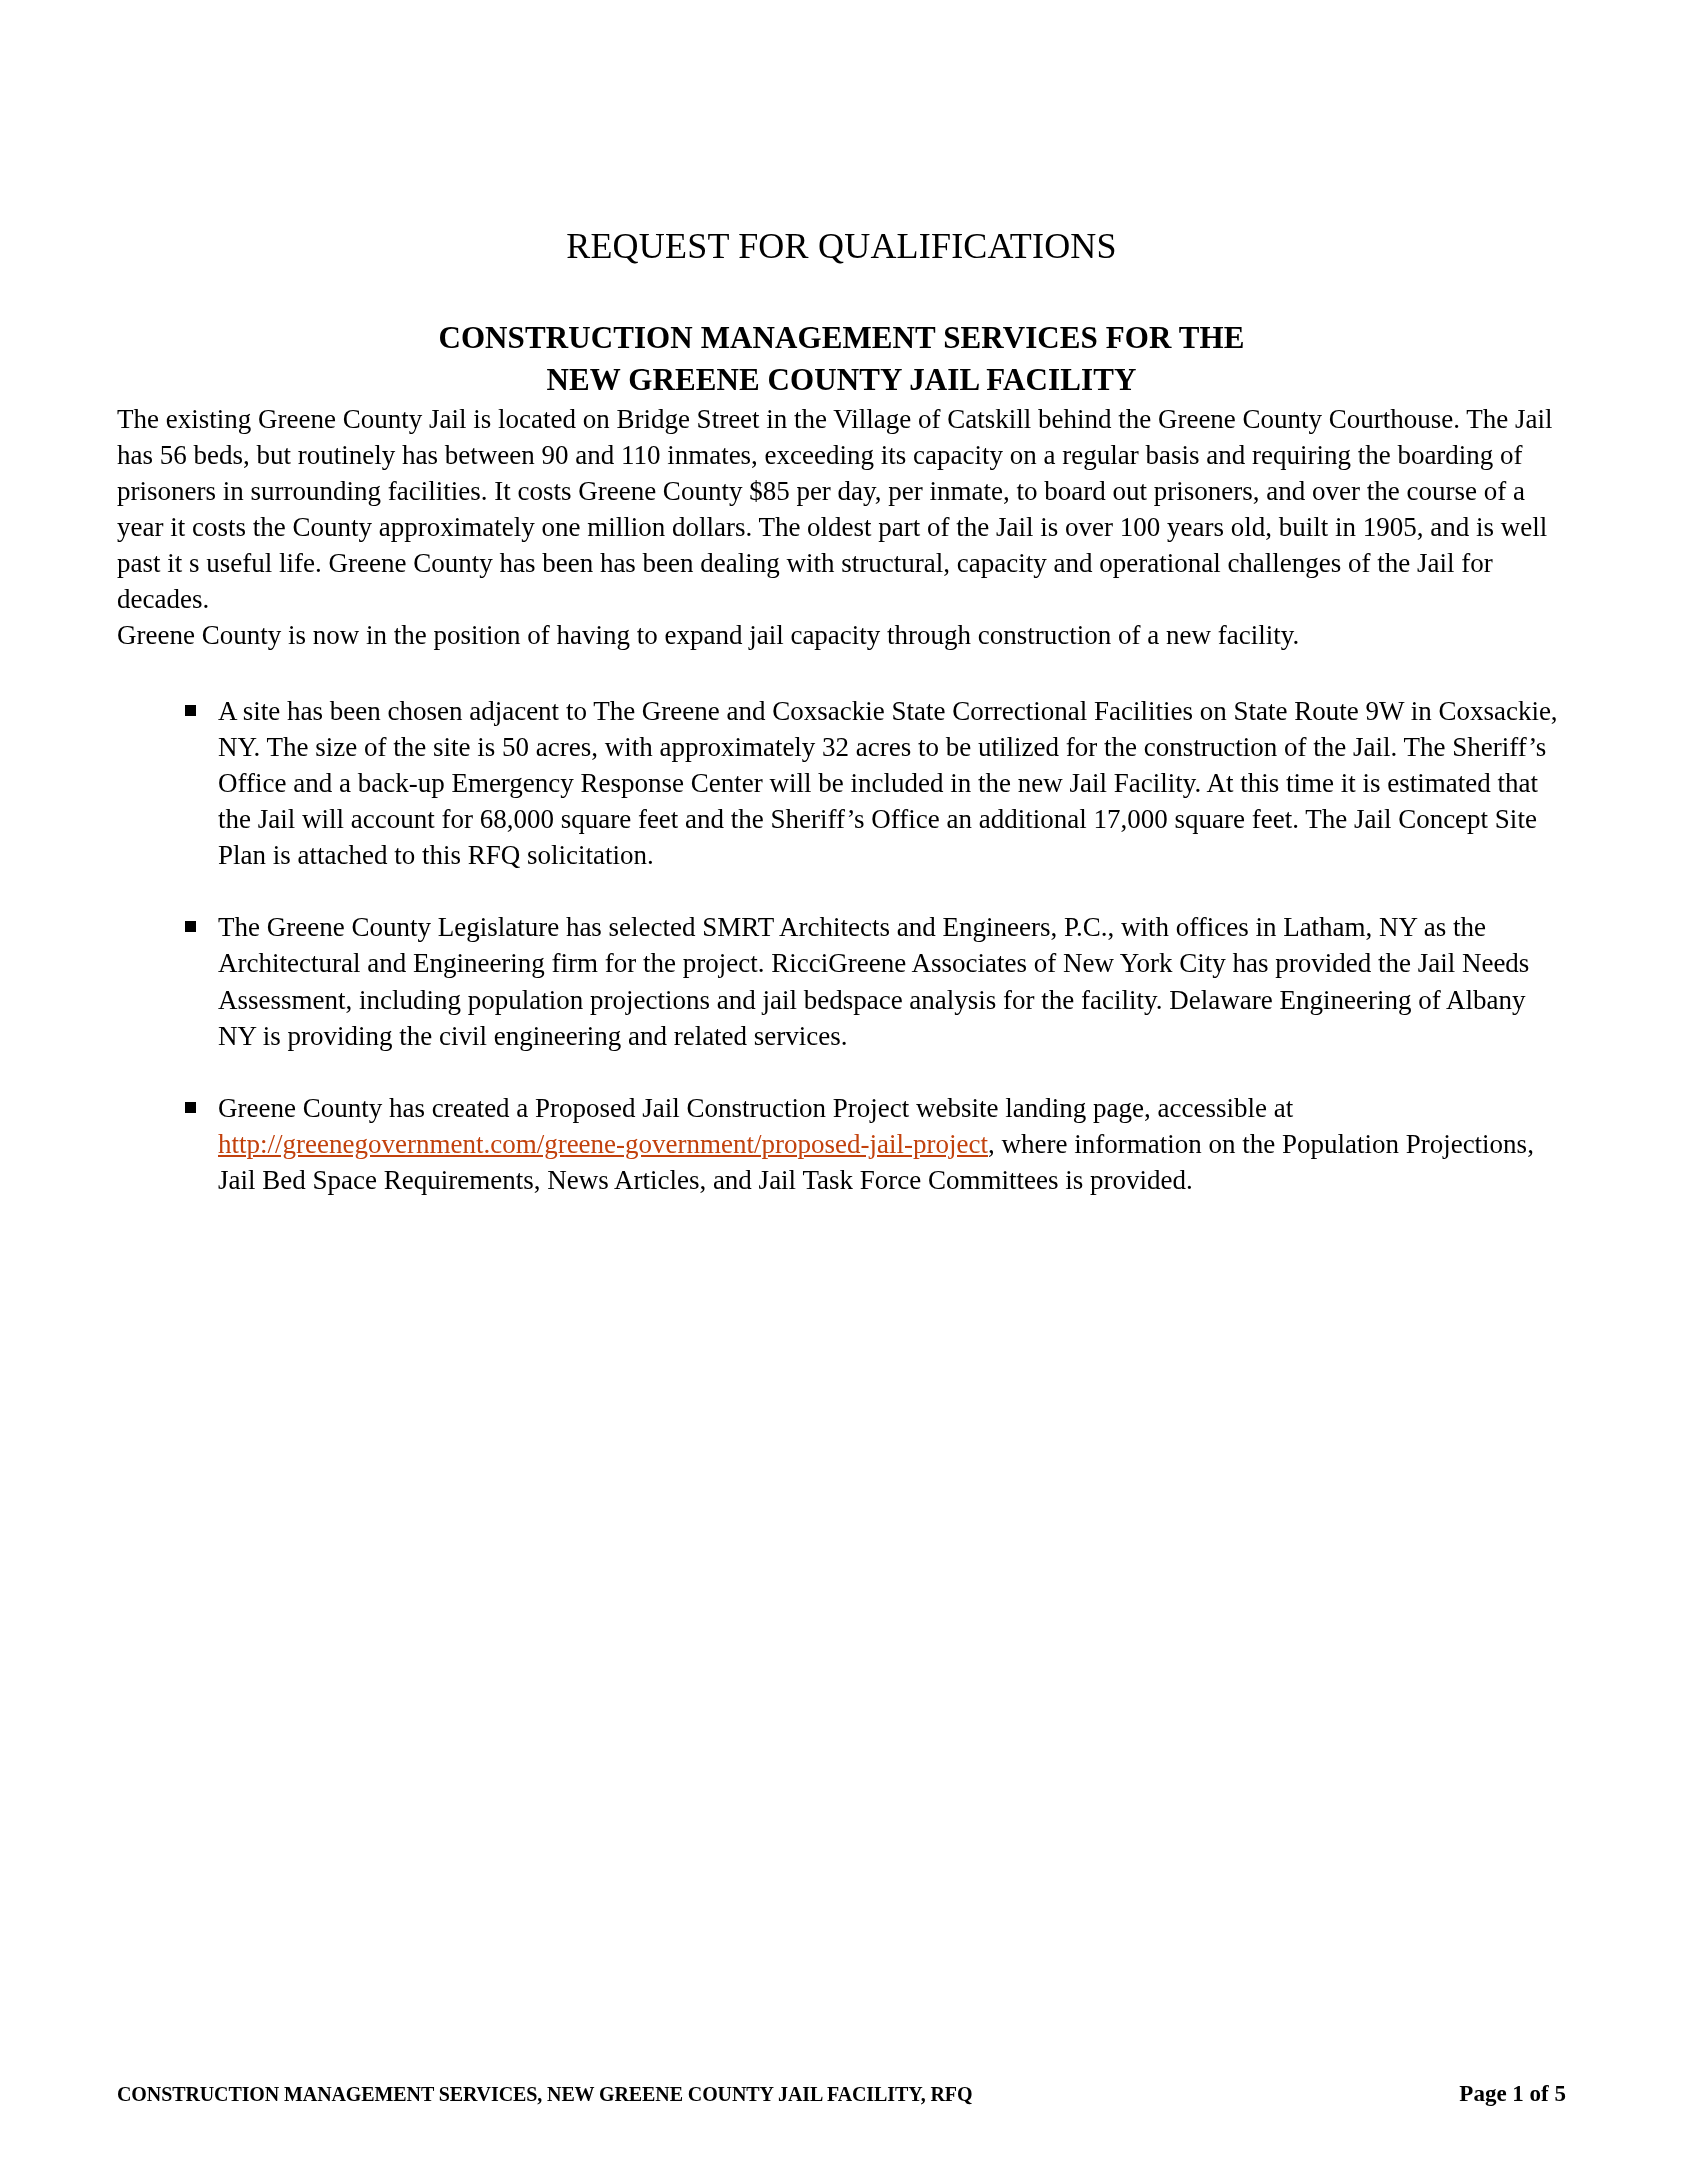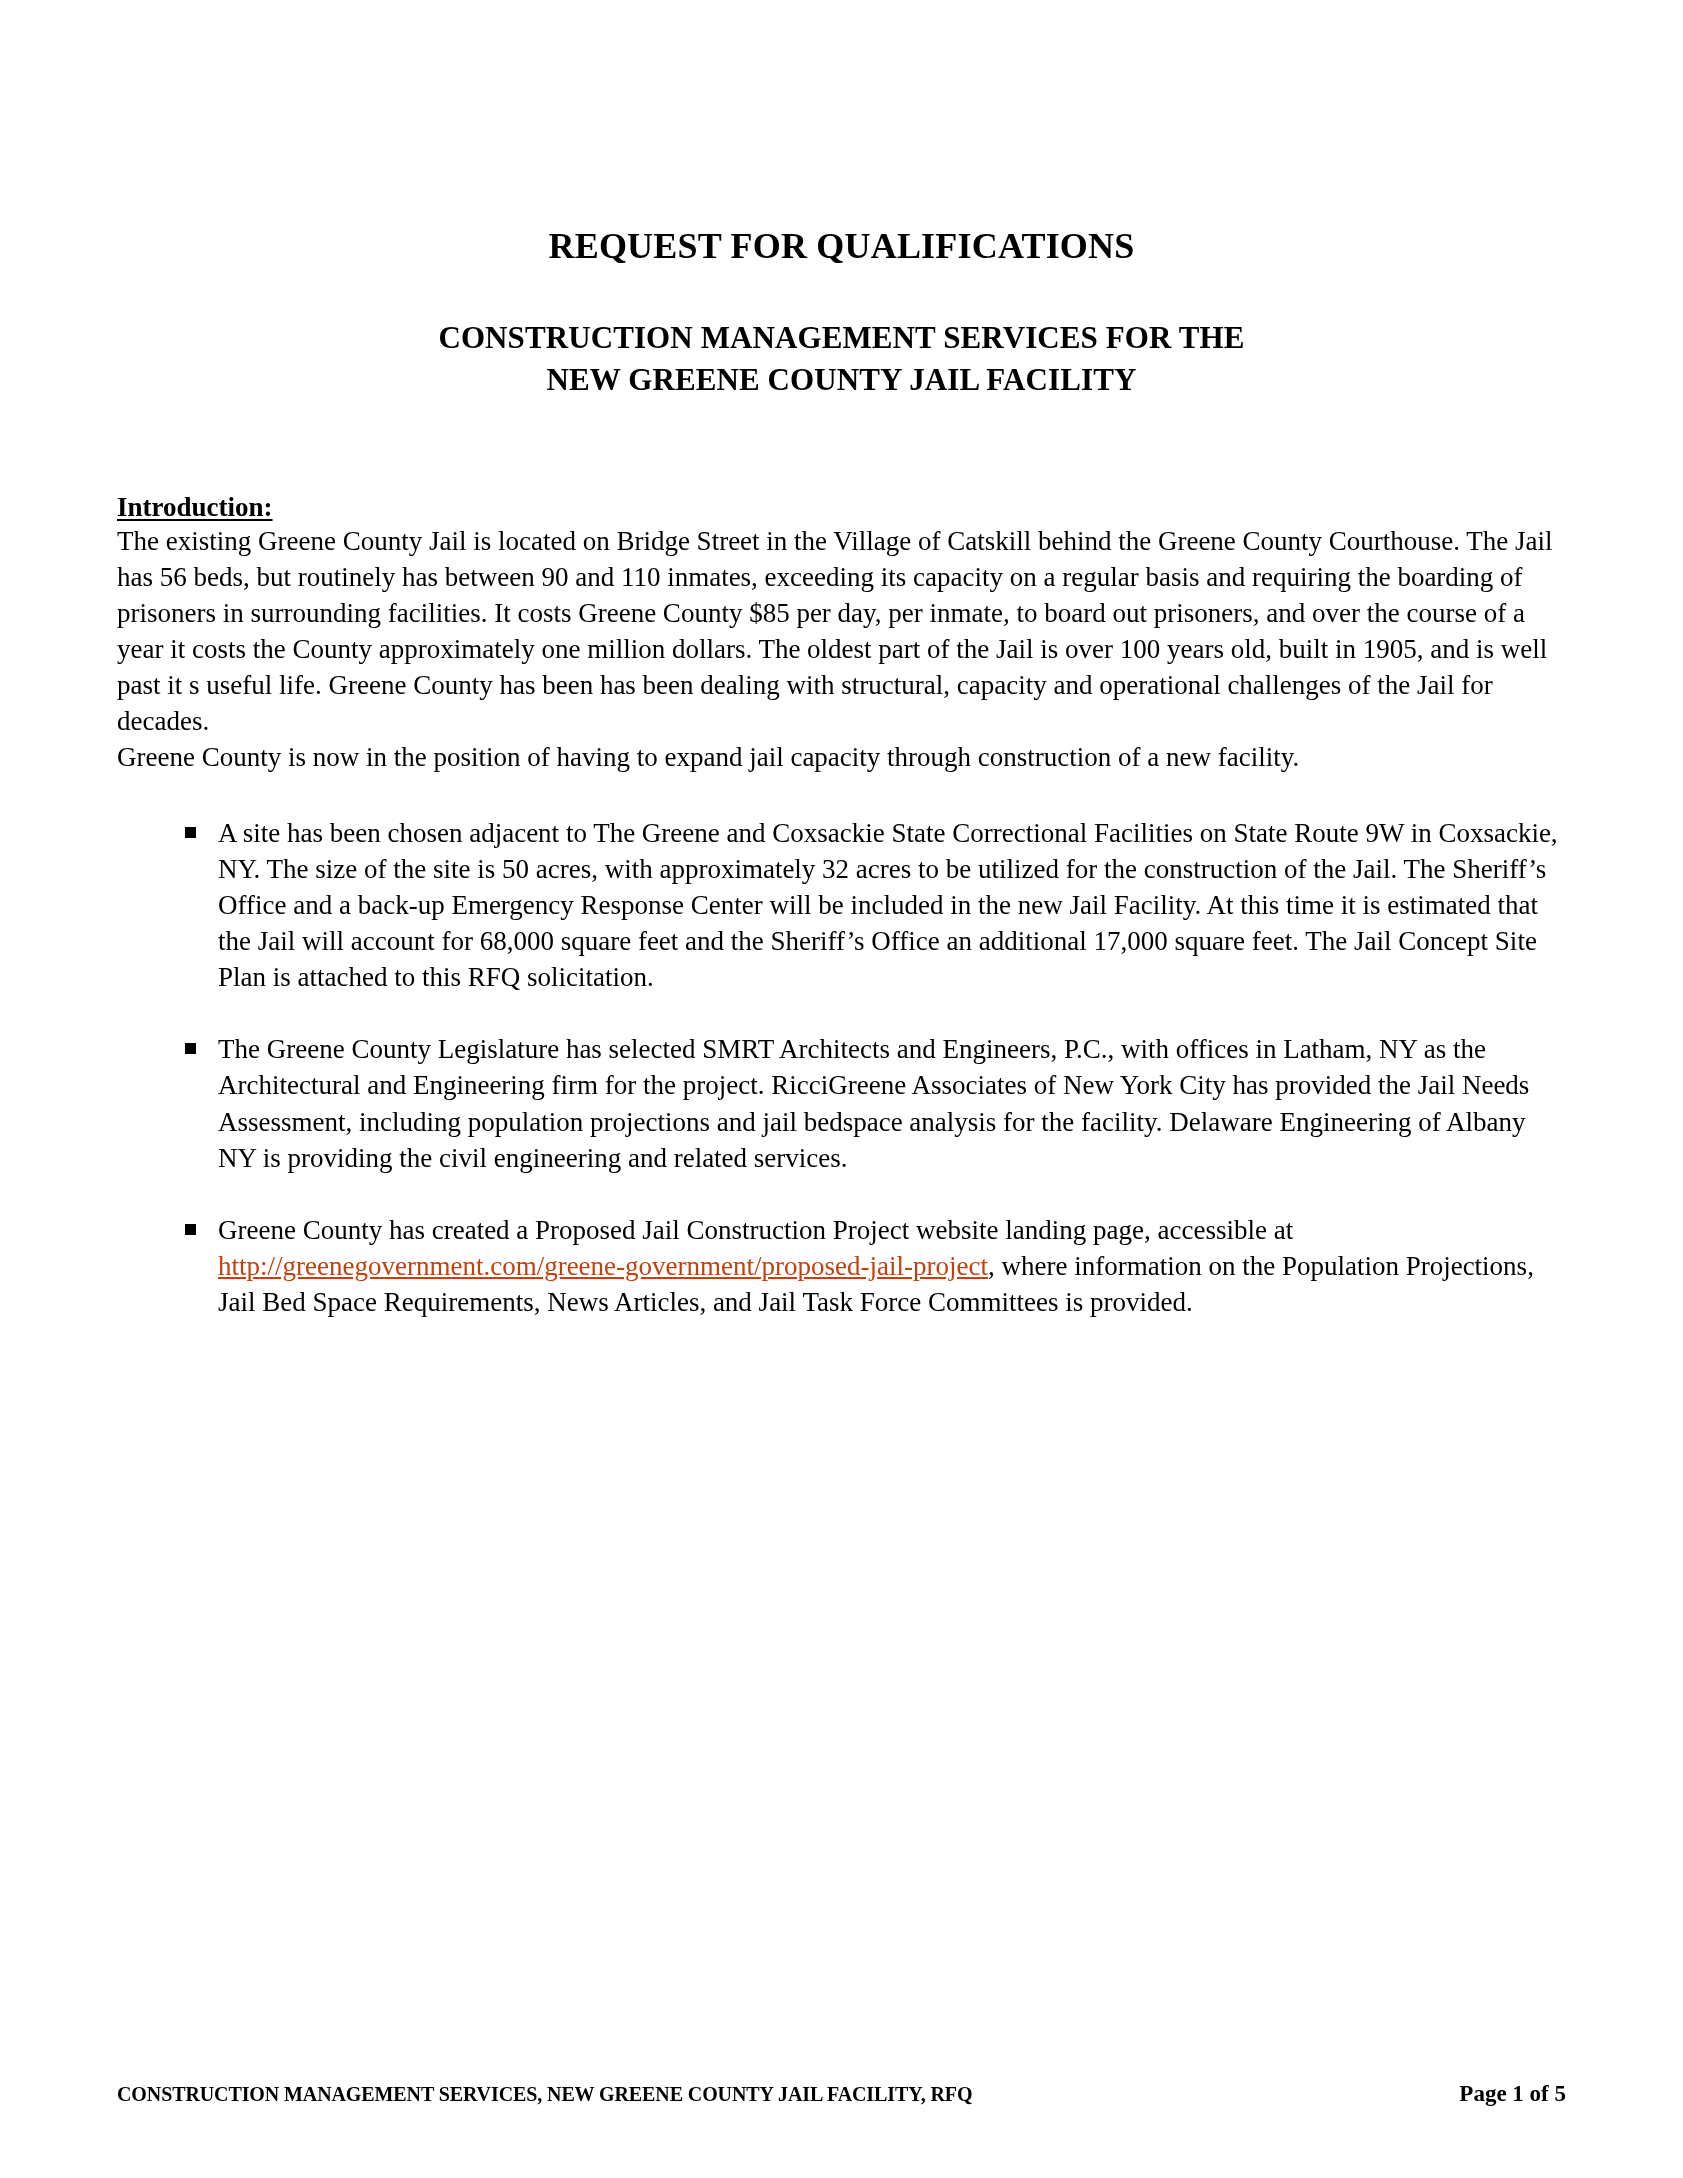--- a/index.html
+++ b/index.html
@@ -29,21 +29,21 @@
     left: 117px;
     top: 0;
     width: 1449px;
   }
   .title-block {
     padding-top: 226px;
     text-align: center;
   }
   .title-main {
     font-size: 36px;
-    font-weight: bold;
+    font-weight: normal;
     letter-spacing: 0.2px;
     line-height: 1.15;
     text-align: center;
   }
   .title-sub {
     margin-top: 50px;
     font-size: 31px;
     font-weight: bold;
     line-height: 1.35;
     letter-spacing: 0.1px;
@@ -119,23 +119,20 @@
   <div class="content">
 
     <div class="title-block">
       <div class="title-main">REQUEST FOR QUALIFICATIONS</div>
       <div class="title-sub">
         <div>CONSTRUCTION MANAGEMENT SERVICES FOR THE</div>
         <div>NEW GREENE COUNTY JAIL FACILITY</div>
       </div>
     </div>
 
-    <div>
-      <span class="section-heading">Introduction:</span>
-    </div>
 
     <p class="body-text para-1">The existing Greene County Jail is located on Bridge Street in the Village of Catskill behind the Greene County Courthouse. The Jail has 56 beds, but routinely has between 90 and 110 inmates, exceeding its capacity on a regular basis and requiring the boarding of prisoners in surrounding facilities. It costs Greene County $85 per day, per inmate, to board out prisoners, and over the course of a year it costs the County approximately one million dollars.  The oldest part of the Jail is over 100 years old, built in 1905, and is well past it s useful life. Greene County has been has been dealing with structural, capacity and operational challenges of the Jail for decades.</p>
 
     <p class="body-text para-2">Greene County is now in the position of having to expand jail capacity through construction of a new facility.</p>
 
     <ul class="bullets">
       <li>
         <span class="sq"></span>
         <span>A site has been chosen adjacent to The Greene and Coxsackie State Correctional Facilities on State Route 9W in Coxsackie, NY.  The size of the site is 50 acres, with approximately 32 acres to be utilized for the construction of the Jail. The Sheriff’s Office and a back-up Emergency Response Center will be included in the new Jail Facility. At this time it is estimated that the Jail will account for 68,000 square feet and the Sheriff’s Office an additional 17,000 square feet. The Jail Concept Site Plan is attached to this RFQ solicitation.</span>
       </li>

